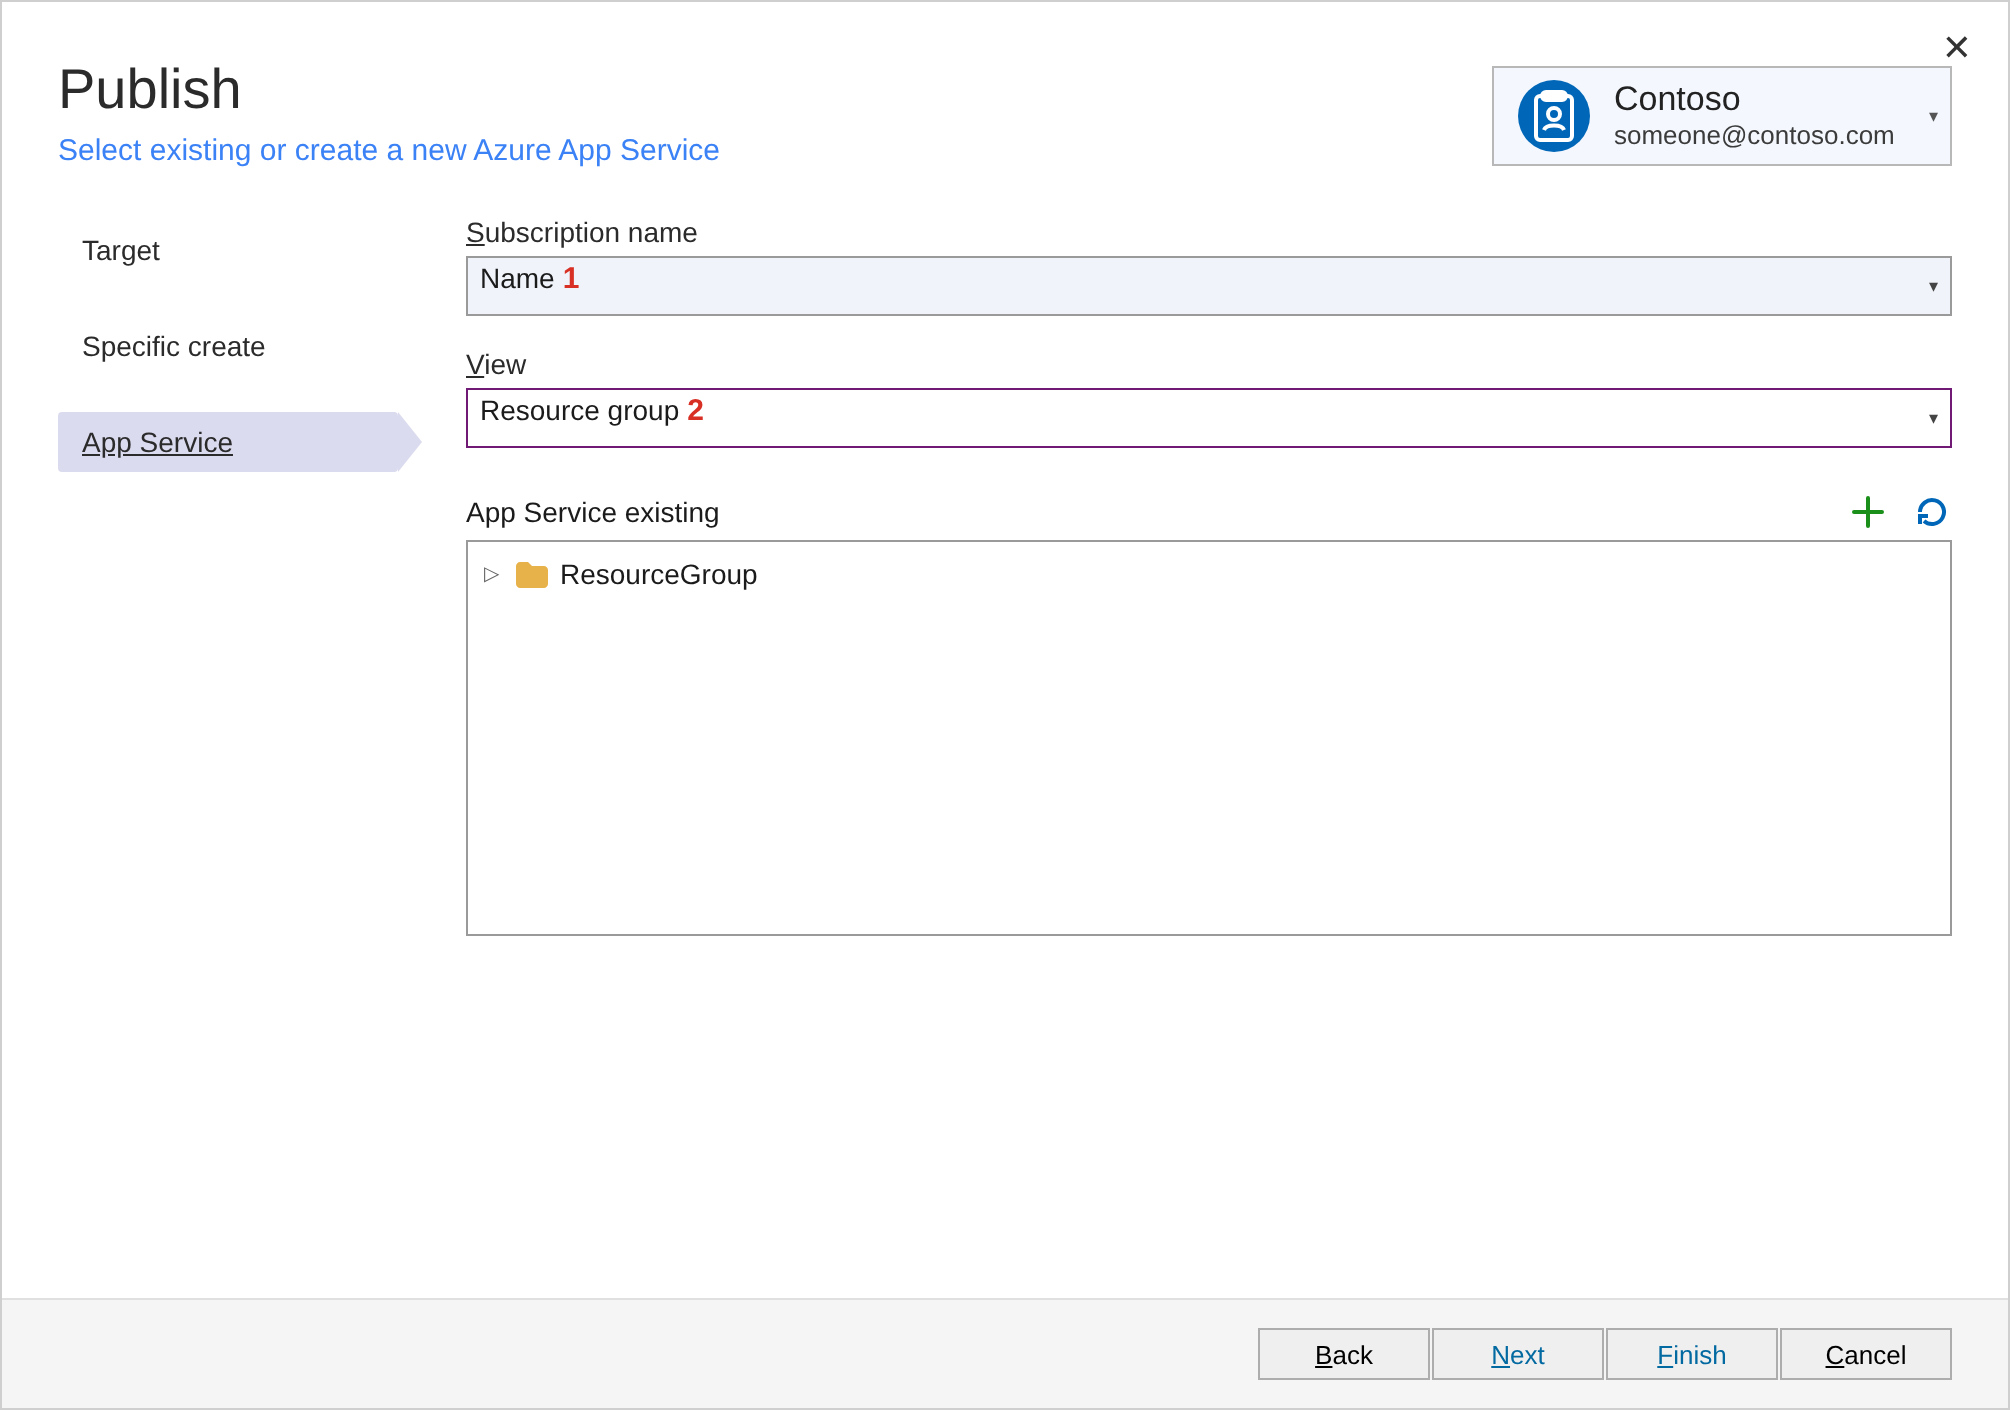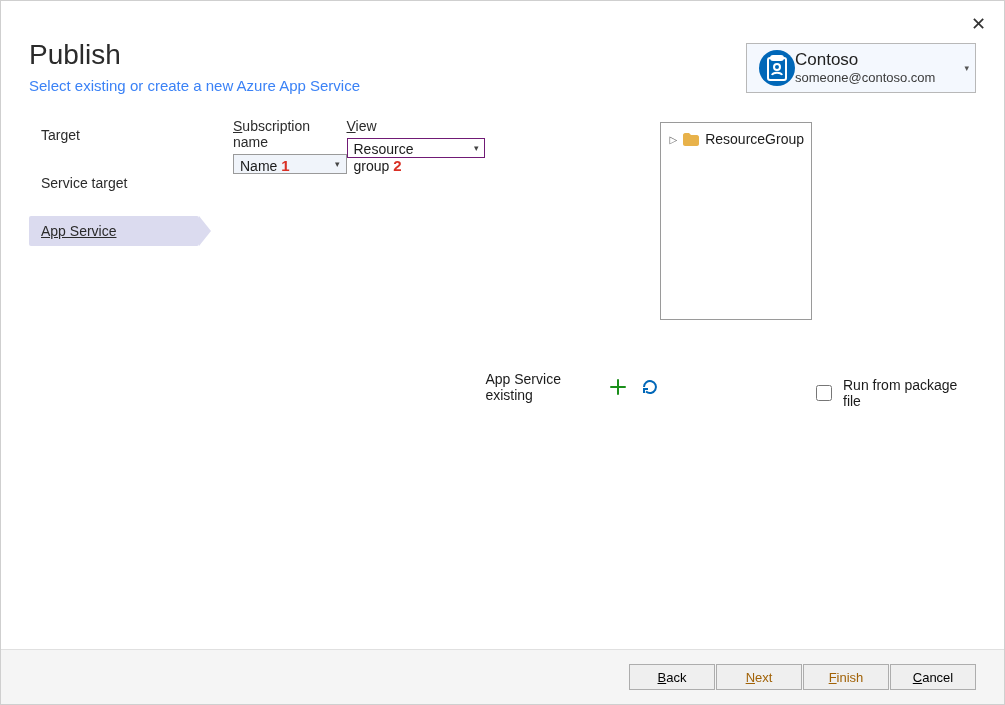--- a/index.html
+++ b/index.html
@@ -22,41 +22,42 @@
   }
   .close-x {
     position: absolute;
     top: 14px; right: 18px;
     font-size: 18px;
     line-height: 1;
     color: #333;
     cursor: pointer;
   }
   .header {
-    padding: 38px 28px 6px 28px;
+    padding: 28px 28px 6px 28px;
     display: flex;
     justify-content: space-between;
     align-items: flex-start;
   }
   .header-left .title {
     font-size: 28px;
     font-weight: 400;
     color: #2b2b2b;
     margin-bottom: 6px;
   }
   .header-left .subtitle {
     font-size: 15px;
     color: #3b82f6;
   }
   .account-box {
     border: 1px solid #b8b8b8;
     background: #f4f8fe;
     padding: 6px 22px 6px 12px;
     display: flex;
     align-items: center;
+    gap: 12px;
     position: relative;
     min-width: 230px;
     margin-top: 4px;
   }
   .account-box .caret {
     position: absolute;
     right: 6px;
     top: 50%;
     transform: translateY(-50%);
     font-size: 9px;
@@ -114,33 +115,33 @@
     right: -12px; top: 0;
     width: 0; height: 0;
     border-top: 15px solid transparent;
     border-bottom: 15px solid transparent;
     border-left: 12px solid #dbdbef;
   }
 
   .main {
     flex: 1;
     display: flex;
-    flex-direction: row;
+    flex-direction: column;
     min-width: 0;
     padding-left: 26px;
   }
   .field-label {
     font-size: 14px;
     color: #2b2b2b;
     margin-bottom: 4px;
   }
   .field-label .ul { text-decoration: underline; }
   .combo, .textinput {
     width: 100%;
-    height: 20px;
+    height: 30px;
     border: 1px solid #9a9a9a;
     padding: 2px 22px 2px 6px;
     font-size: 14px;
     position: relative;
     background: #ffffff;
   }
   .combo .caret {
     position: absolute;
     right: 6px; top: 50%;
     transform: translateY(-50%);
@@ -217,21 +218,21 @@
     gap: 1px;
   }
   .footer button {
     width: 86px; height: 26px;
     border: 1px solid #adadad;
     background: #efefef;
     font-size: 13px;
     cursor: pointer;
   }
   .footer button.disabled {
-    color: #a16207;
+    color: #0369a1;
     cursor: default;
   }
   .footer button .ul { text-decoration: underline; }
 </style>
 </head>
 <body>
 
 <div class="dialog">
   <div class="close-x">✕</div>
 
@@ -253,21 +254,21 @@
         <div class="org">Contoso</div>
         <div class="email">someone@contoso.com</div>
       </div>
       <span class="caret">▾</span>
     </div>
   </div>
 
   <div class="body">
     <div class="sidebar">
       <div class="nav-item">Target</div>
-      <div class="nav-item">Service target</div>
+      <div class="nav-item">Specific create</div>
       <div class="nav-item selected">App Service</div>
     </div>
 
     <div class="main">
 
       <div class="field-block">
         <div class="field-label">
           <span class="ul">S</span><span>ubscription name</span>
         </div>
         <div class="combo subscription">
@@ -308,24 +309,20 @@
           <span class="expander">▷</span>
           <span class="folder-icon">
             <svg width="16" height="13" viewBox="0 0 16 13">
                 <path d="M0 2c0-1 1-2 2-2h4l2 2h6c1 0 2 1 2 2v7c0 1-1 2-2 2H2c-1 0-2-1-2-2V2z" fill="#e8b24a"></path>
               </svg>
           </span>
           <span>ResourceGroup</span>
         </div>
       </div>
 
-      <label class="run-from-package">
-        <input type="checkbox" style="">
-        <span>Run from package file</span>
-      </label>
 
     </div>
   </div>
 
   <div class="footer">
     <button><span class="ul">B</span><span>ack</span></button>
     <button class="disabled"><span class="ul">N</span><span>ext</span></button>
     <button class="disabled"><span class="ul">F</span><span>inish</span></button>
     <button><span class="ul">C</span><span>ancel</span></button>
   </div>

